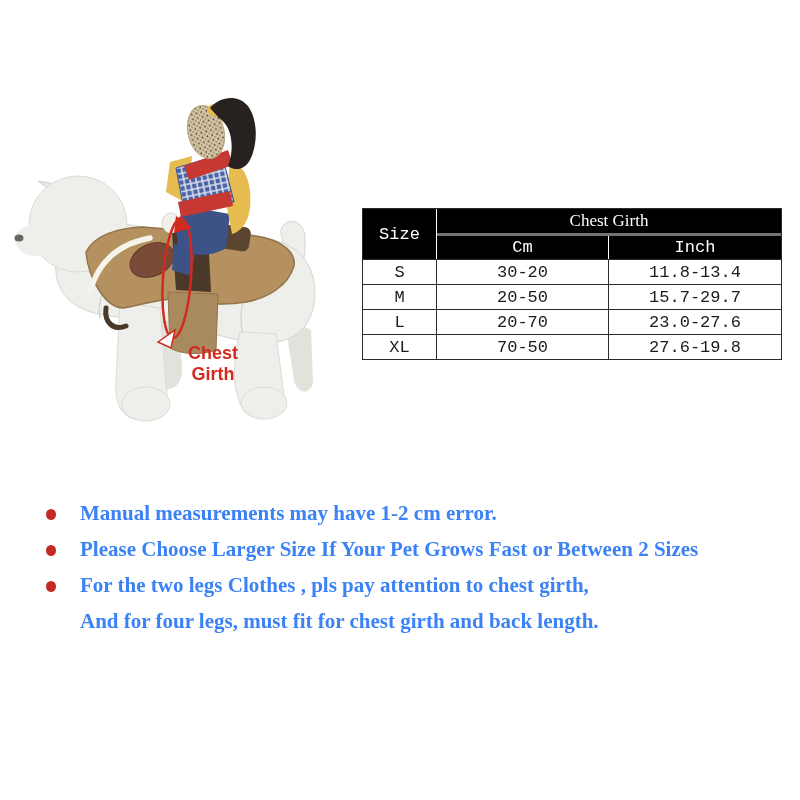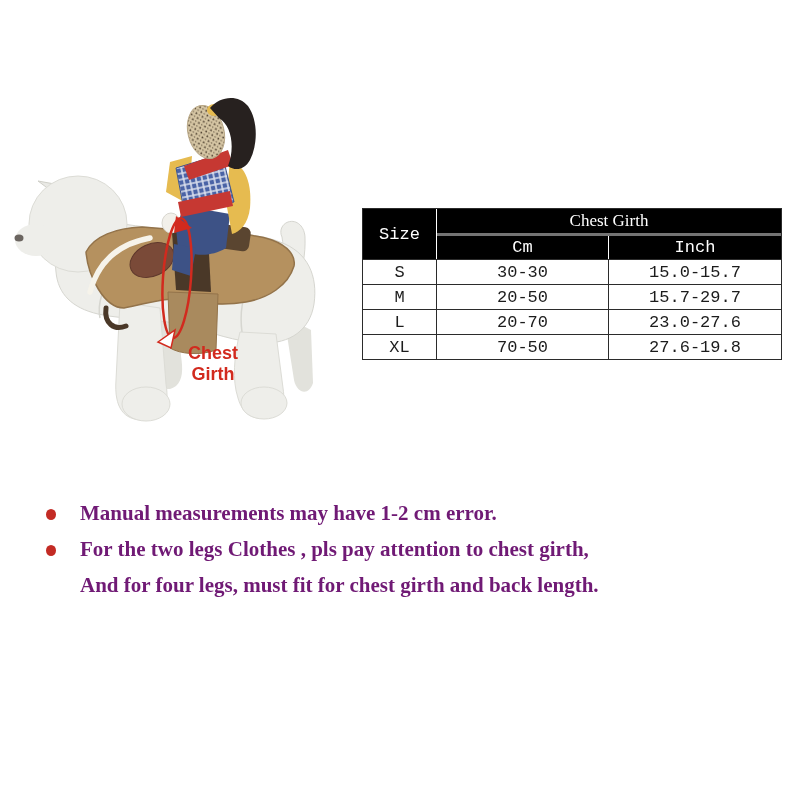--- a/index.html
+++ b/index.html
@@ -33,21 +33,21 @@
   }
   .size-table td.c-size,.size-table td.c-cm{border-right:1px solid #2b2b2b;}
   .size-table tr.hr1{height:27px;}
   .size-table tr.hr2{height:23px;}
   .size-table tr.dr{height:25px;}
 
   
   .notes{
     position:absolute;left:46px;top:502px;width:730px;
     font-family:"Liberation Serif", serif;font-weight:bold;
-    font-size:21px;color:#701a75;text-align:center;
+    font-size:21px;color:#3b82f6;text-align:center;
   }
   .note-row{display:flex;align-items:flex-start;margin-bottom:13px;line-height:23px;}
   .bullet{
     flex:none;width:10px;height:11px;border-radius:50%;
     background:#c32b24;margin:7px 24px 0 0;
   }
   .note-row.no-bullet .bullet{visibility:hidden;}
 </style>
 </head>
 <body>
@@ -127,22 +127,22 @@
         <th class="h-group" colspan="2">Chest Girth</th>
       </tr>
       <tr class="hr2">
         <th class="h-cm">Cm</th>
         <th class="h-inch">Inch</th>
       </tr>
     </thead>
     <tbody>
       <tr class="dr">
         <td class="c-size">S</td>
-        <td class="c-cm">30-30</td>
-        <td class="c-inch">15.0-15.7</td>
+        <td class="c-cm">30-20</td>
+        <td class="c-inch">11.8-13.4</td>
       </tr>
       <tr class="dr">
         <td class="c-size">M</td>
         <td class="c-cm">20-50</td>
         <td class="c-inch">15.7-29.7</td>
       </tr>
       <tr class="dr">
         <td class="c-size">L</td>
         <td class="c-cm">20-70</td>
         <td class="c-inch">23.0-27.6</td>
@@ -155,20 +155,24 @@
     </tbody>
   </table>
 
   <div class="notes">
     <div class="note-row">
       <span class="bullet"></span>
       <span class="note-text">Manual measurements may have 1-2 cm error.</span>
     </div>
     <div class="note-row">
       <span class="bullet"></span>
+      <span class="note-text">Please Choose Larger Size If Your Pet Grows Fast or Between 2 Sizes</span>
+    </div>
+    <div class="note-row">
+      <span class="bullet"></span>
       <span class="note-text">For the two legs Clothes , pls pay attention to chest girth,</span>
     </div>
     <div class="note-row no-bullet">
       <span class="bullet"></span>
       <span class="note-text">And for four legs, must fit for chest girth and back length.</span>
     </div>
   </div>
 
 </div>
 

